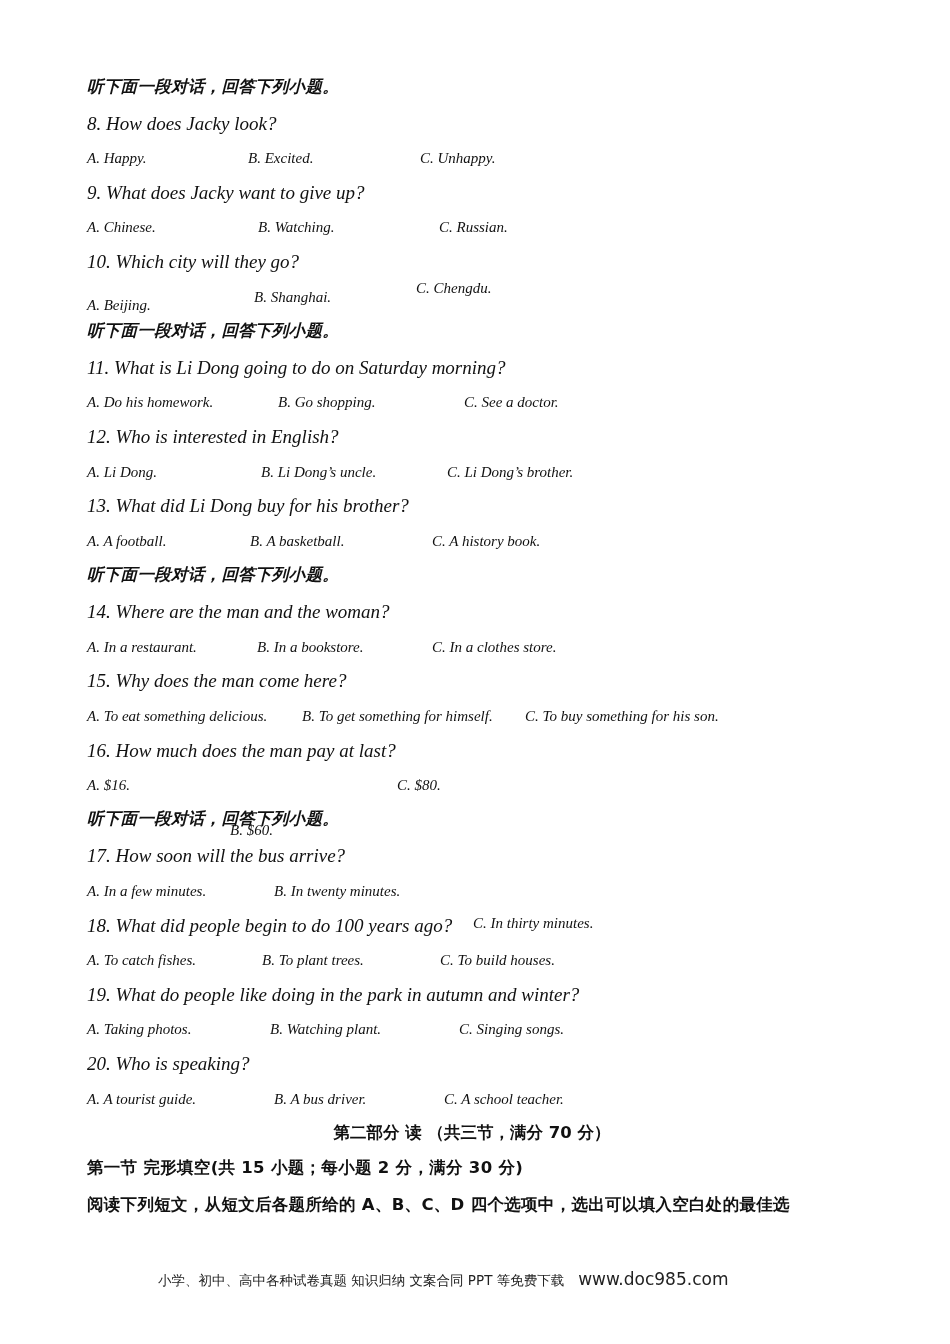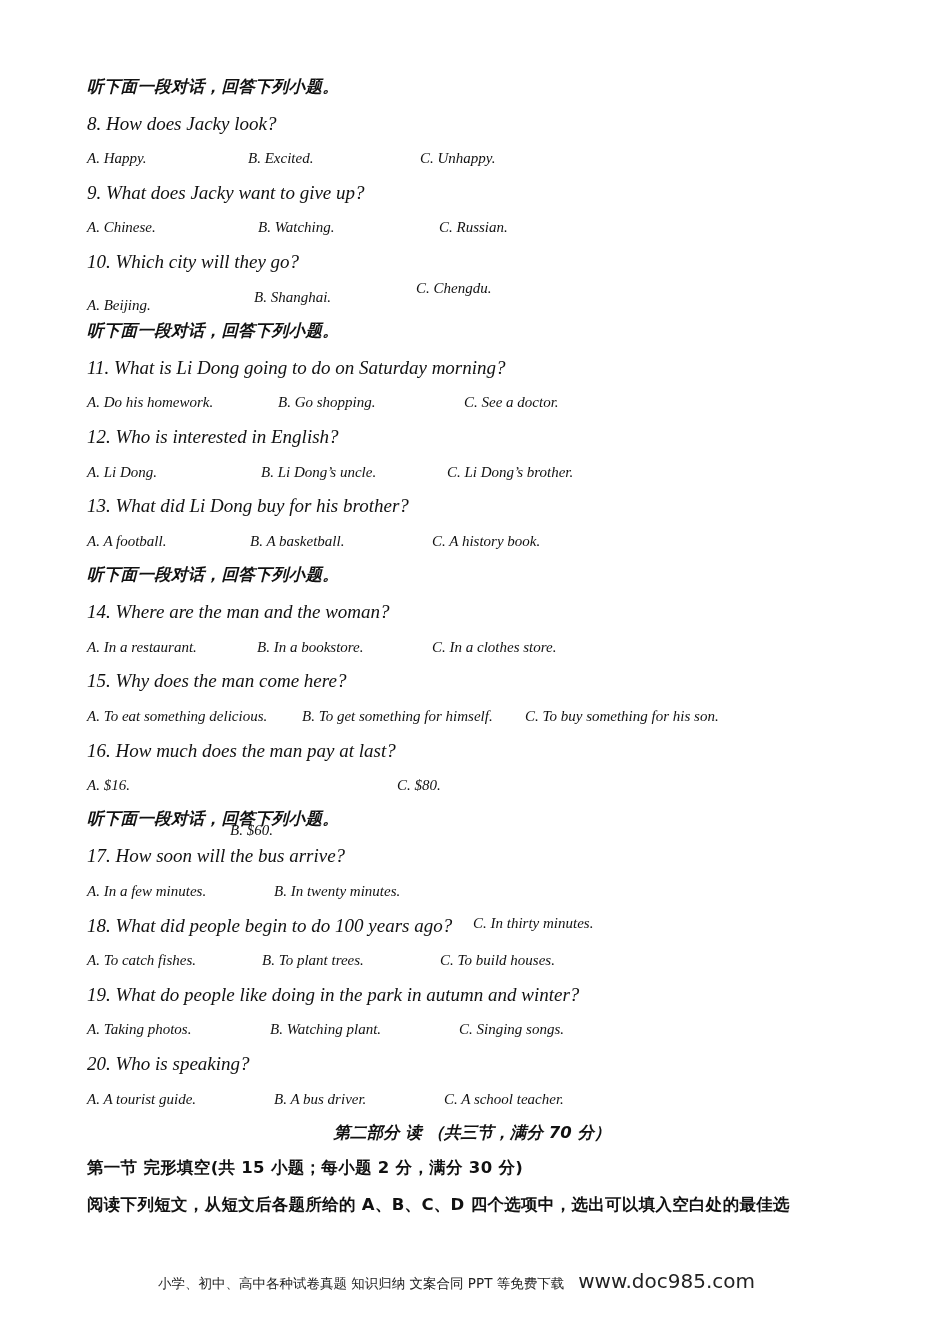--- a/index.html
+++ b/index.html
@@ -41,34 +41,33 @@
     }
     .section-title {
       position: absolute;
       left: 0;
       width: 944px;
       text-align: center;
       font-family: "DejaVu Sans", "Liberation Sans", sans-serif;
       font-weight: bold;
       font-size: 16.5px;
       white-space: nowrap;
-      font-style: italic;
     }
     .footer {
       position: absolute;
       left: 158px;
       top: 1269px;
       white-space: nowrap;
       font-family: "DejaVu Sans", "Liberation Sans", sans-serif;
       font-size: 13.5px;
       color: #222222;
     }
     .footer .url {
       margin-left: 14px;
-      font-size: 20px;
+      font-size: 17px;
     }
   </style>
 </head>
 <body>
 
 <div class="page" id="page">
     <div class="line heading" style="top: 77px;">听下面一段对话，回答下列小题。</div>
     <div class="line" style="top: 114px;">8. How does Jacky look?</div>
     <div class="opt" style="top: 148px; left: 87px;">A. Happy.</div>
     <div class="opt" style="top: 148px; left: 248px;">B. Excited.</div>

